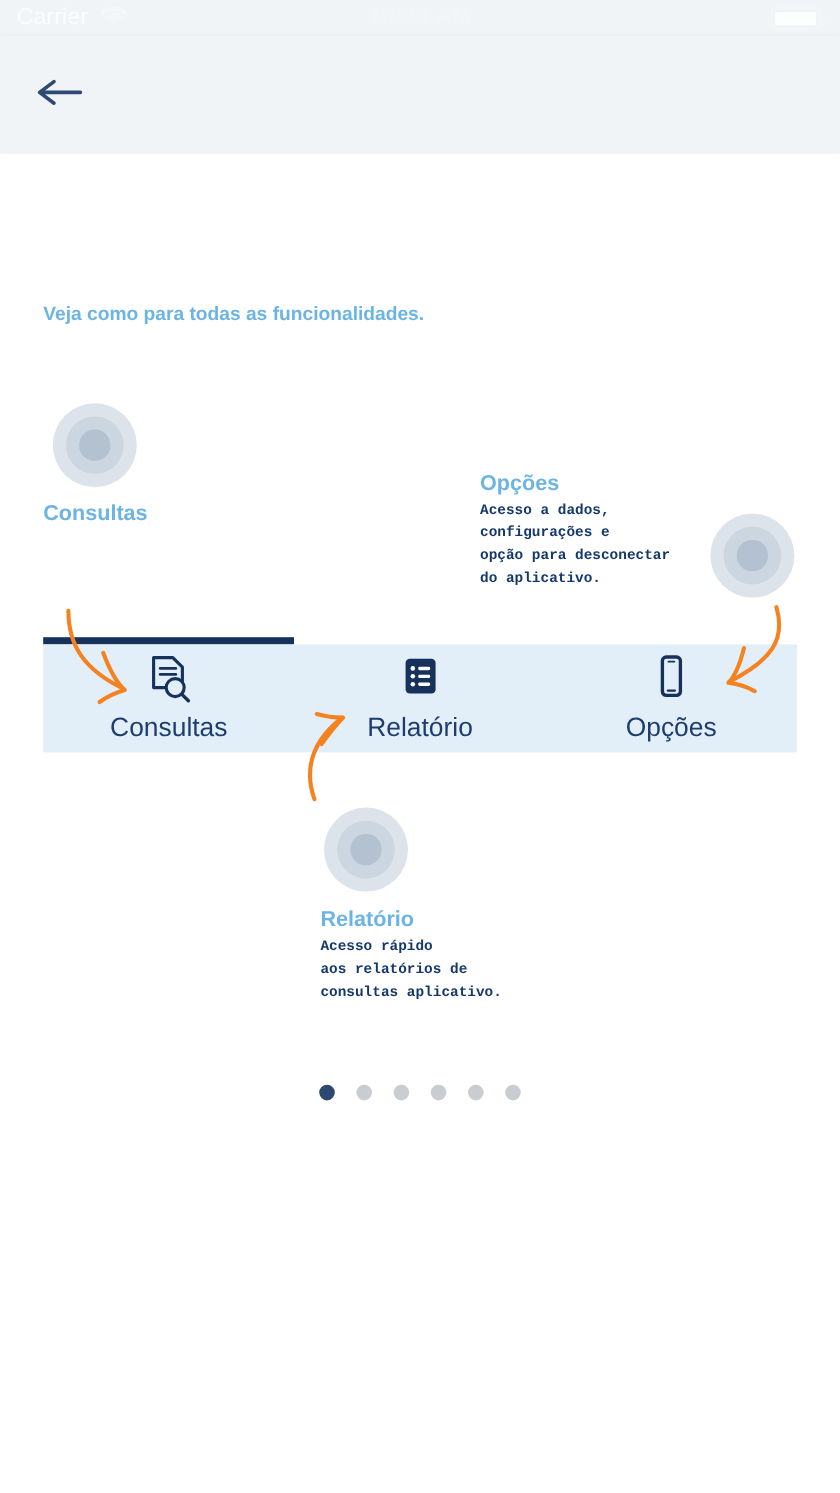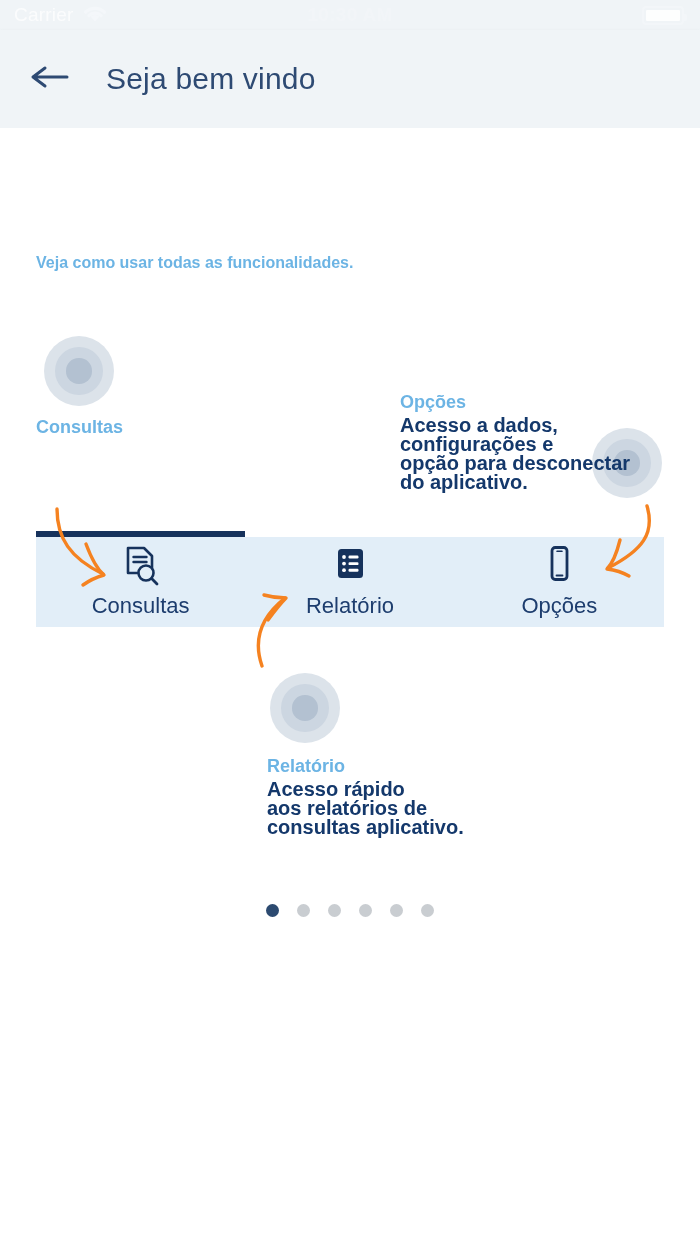--- a/index.html
+++ b/index.html
@@ -69,21 +69,21 @@
     left:16%; top:16%; width:68%; height:68%;
   }
   .tapcircle .core{
     position:absolute; border-radius:50%; background:#b3c1d1;
     left:32%; top:32%; width:36%; height:36%;
   }
 
   
   .callout{ position:absolute; }
   .callout .c-title{ color:#6cb4e4; font-size:18px; font-weight:bold; margin-bottom:3px; }
-  .callout .c-body{ color:#14386b; font-size:20px; font-weight:bold; line-height:19px; white-space:pre-line; }
+  .callout .c-body{ color:#14386b; font-size:12px; font-weight:bold; line-height:19px; white-space:pre-line;font-family:Liberation Mono, monospace; }
 
   
   .tabbar{
     position:absolute; left:36px; top:409px; width:628px; height:90px;
     background:#e2eef8; display:flex;
   }
   .tab{
     flex:1; display:flex; flex-direction:column; align-items:center; justify-content:center;
     cursor:pointer; position:relative;
   }
@@ -127,26 +127,25 @@
 </div>
 
 <div class="header">
   <div class="back-btn">
     <span>
       <svg width="40" height="30" viewBox="0 0 40 30">
         <path d="M16 6 L4 15 L16 24 M4 15 H38" stroke="#2e4a73" stroke-width="3" fill="none" stroke-linecap="round" stroke-linejoin="round"></path>
       </svg>
     </span>
   </div>
-  <div class="page-title">Seja bem vindo</div>
 </div>
 
 <div class="content">
 
-  <div class="subhead">Veja como usar todas as funcionalidades.</div>
+  <div class="subhead">Veja como para todas as funcionalidades.</div>
 
   <div class="tapcircle" style="left:44px; top:208px; width:70px; height:70px;">
     <span class="mid"></span>
       <span class="core"></span>
   </div>
   <div class="tapcircle" style="left:592px; top:300px; width:70px; height:70px;">
     <span class="mid"></span>
       <span class="core"></span>
   </div>
   <div class="tapcircle" style="left:270px; top:545px; width:70px; height:70px;">

